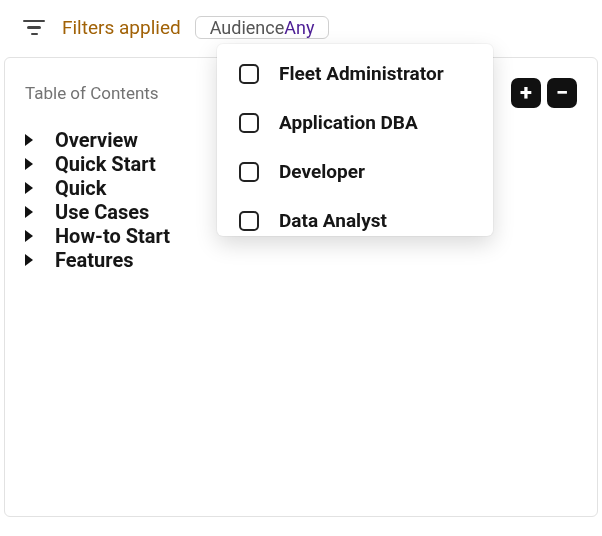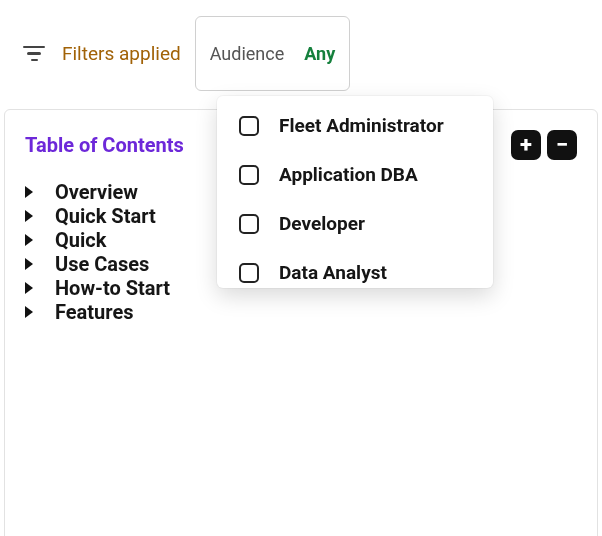--- a/index.html
+++ b/index.html
@@ -33,52 +33,52 @@
     .filter-icon .l3 { width: 7px; }
 
     .filters-applied {
       color: #a16207;
       font-size: 19px;
     }
 
     .audience-chip {
       border: 1px solid #d0d0d0;
       border-radius: 6px;
-      padding: 26px 14px;
+      padding: 0 14px;
       background: #fff;
       font-size: 18px;
       color: #555;
       cursor: pointer;
       display: inline-flex;
-      gap: 20px;
+      gap: 0;
       align-items: center;
     }
     .audience-chip .value {
-      color: #15803d;
-      font-weight: 700;
+      color: #4c1d95;
+      font-weight: 400;
     }
 
     .content-panel {
       position: relative;
       margin: 10px 4px 0 4px;
       border: 1px solid #e2e2e2;
       border-radius: 6px;
       padding: 20px 20px 24px 20px;
       min-height: 460px;
     }
 
     .toc-header {
       display: flex;
       align-items: center;
       justify-content: space-between;
     }
     .toc-title {
-      font-size: 20px;
-      font-weight: 700;
-      color: #6d28d9;
+      font-size: 17px;
+      font-weight: 400;
+      color: #737373;
     }
 
     .expand-group {
       display: flex;
       gap: 6px;
     }
     .exp-btn {
       width: 30px;
       height: 30px;
       background: #111;

